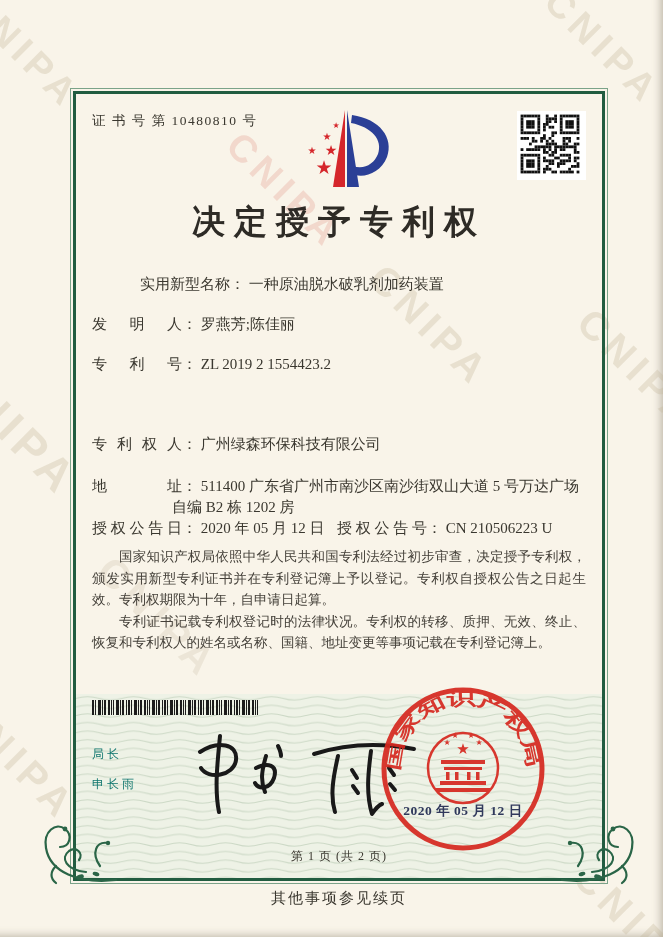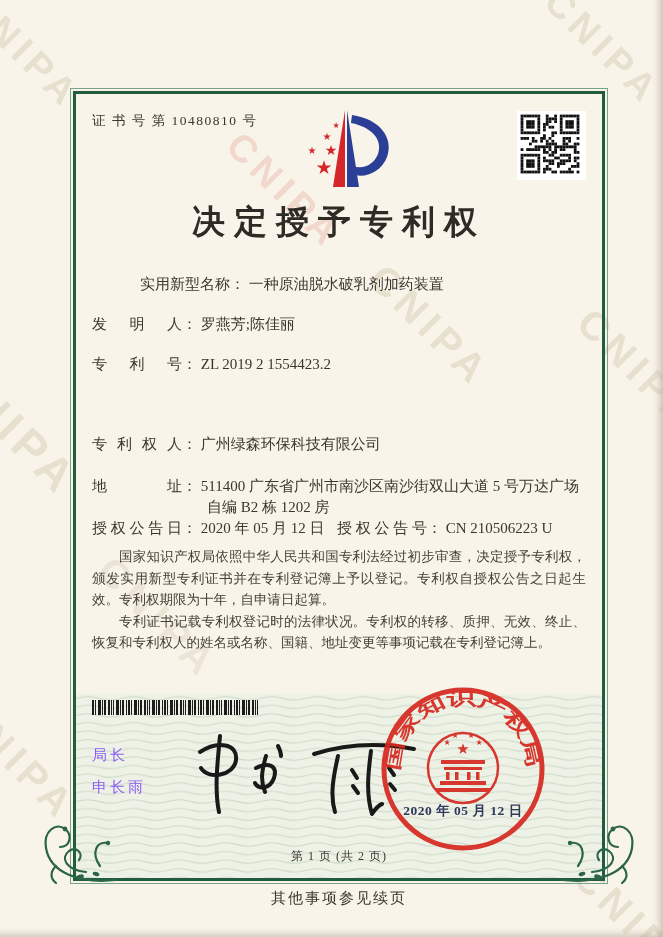--- a/index.html
+++ b/index.html
@@ -51,34 +51,34 @@
     letter-spacing:9px; color:#2e2b26;
   }
   
   .frow { position:absolute; left:16px; right:10px; font-size:15px; color:#3a372f; line-height:21px; }
   .flabel {
     display:inline-block; width:90px;
     text-align:justify; text-align-last:justify; vertical-align:top;
   }
   .fcolon { display:inline-block; vertical-align:top; }
   .fvalue { display:inline-block; vertical-align:top; max-width:390px; }
-  .addr2 { margin-left:115px; }
+  .addr2 { margin-left:80px; }
   .dualrow .pair2 { position:absolute; left:245px; top:0; }
   
   .paras {
     position:absolute; left:16px; right:16px; top:452px;
     font-size:13.5px; line-height:21.6px; color:#45413a;
     text-align:justify;
   }
   .paras p { text-indent:2em; }
   
   .band { position:absolute; left:0; right:0; bottom:0; height:184px; }
   .band .waves { position:absolute; inset:0; width:100%; height:100%; }
   .barcode { position:absolute; left:16px; top:6px; }
-  .chief { position:absolute; left:16px; top:52px; font-size:15px; color:#8b5cf6; letter-spacing:3px; }
+  .chief { position:absolute; left:16px; top:52px; font-size:12px; color:#0f766e; letter-spacing:3px; }
   .chief .name { margin-top:13px; }
   .signature { position:absolute; left:110px; top:28px; }
   .seal { position:absolute; left:301px; top:-10px; }
   .page-num {
     position:absolute; left:0; right:0; top:154px; text-align:center;
     font-size:12px; color:#3a372f; letter-spacing:1px;
   }
   .cont-note {
     position:absolute; left:70px; width:538px; top:889px; text-align:center;
     font-size:15px; color:#3a372f; letter-spacing:2px; z-index:2;

